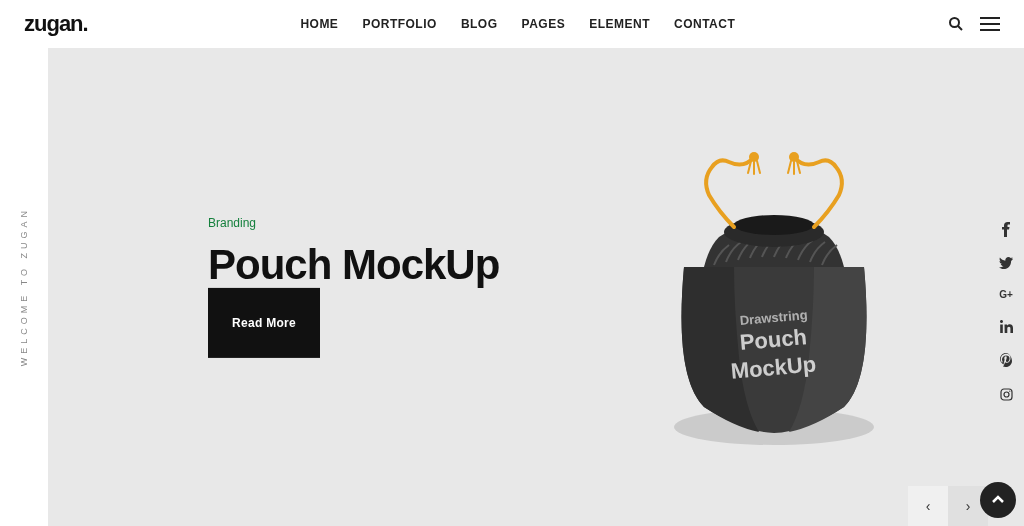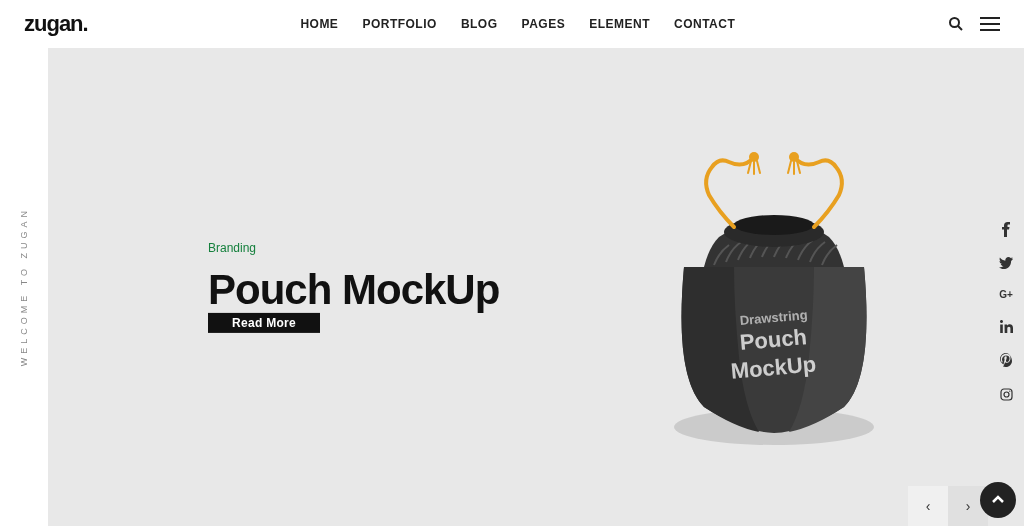--- a/index.html
+++ b/index.html
@@ -110,21 +110,21 @@
       color: #666;
       line-height: 1.7;
       margin-bottom: 28px;
     }
     .hero-btn {
       display: inline-block;
       background: #111;
       color: #fff;
       font-size: 12px;
       font-weight: 600;
-      padding: 3px 24px;
+      padding: 28px 24px;
       text-decoration: none;
       cursor: pointer;
       border: none;
       letter-spacing: 0.3px;
     }
 
     
     .hero-image {
       position: absolute;
       right: 80px;

